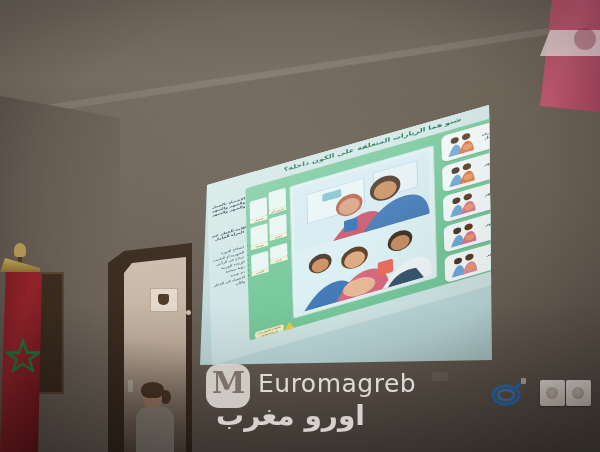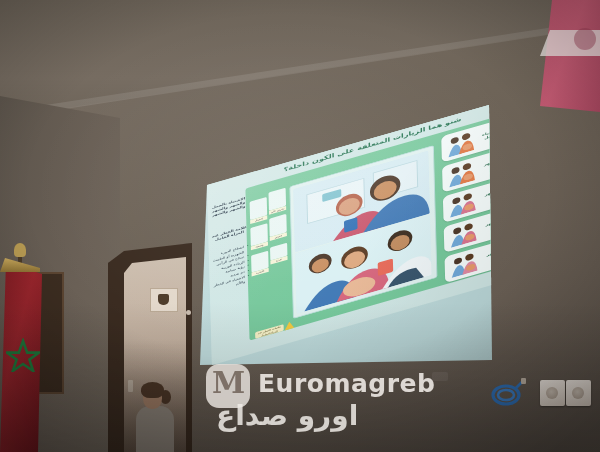--- a/index.html
+++ b/index.html
@@ -163,21 +163,21 @@
 
   
   #watermark{position:absolute;left:206px;top:362px;width:200px;height:76px;
      pointer-events:none;}
   .wm-logo{position:absolute;left:0;top:2px;width:44px;height:44px;
      border-radius:13px;background:rgba(238,233,228,.80);}
   .wm-logo-m{position:absolute;left:6px;top:6px;width:32px;height:32px;
      color:rgba(120,108,98,.95);font-size:30px;line-height:30px;font-weight:700;
      text-align:center;font-family:"DejaVu Serif","Liberation Serif",serif;}
   .wm-en{position:absolute;left:52px;top:8px;color:rgba(241,237,232,.88);
-     font-size:25px;line-height:28px;font-weight:700;letter-spacing:.5px;}
+     font-size:25px;line-height:28px;font-weight:400;letter-spacing:.5px;}
   .wm-ar{position:absolute;left:10px;top:38px;color:rgba(239,235,230,.85);
      font-size:28px;line-height:32px;font-weight:700;direction:rtl;
      letter-spacing:1px;}
 </style>
 </head>
 <body>
 
 <div id="scene">
 
   <div class="wall-main"></div>
@@ -374,16 +374,16 @@
     <div class="glare"></div>
   </div>
 
   <div class="wall-shadow-lower"></div>
   <div class="wall-vignette"></div>
 
   <div id="watermark">
     <div class="wm-logo"></div>
     <div class="wm-logo-m">M</div>
     <div class="wm-en">Euromagreb</div>
-    <div class="wm-ar">اورو صداع</div>
+    <div class="wm-ar">اورو مغرب</div>
   </div>
 
 </div>
 
 </body></html>

